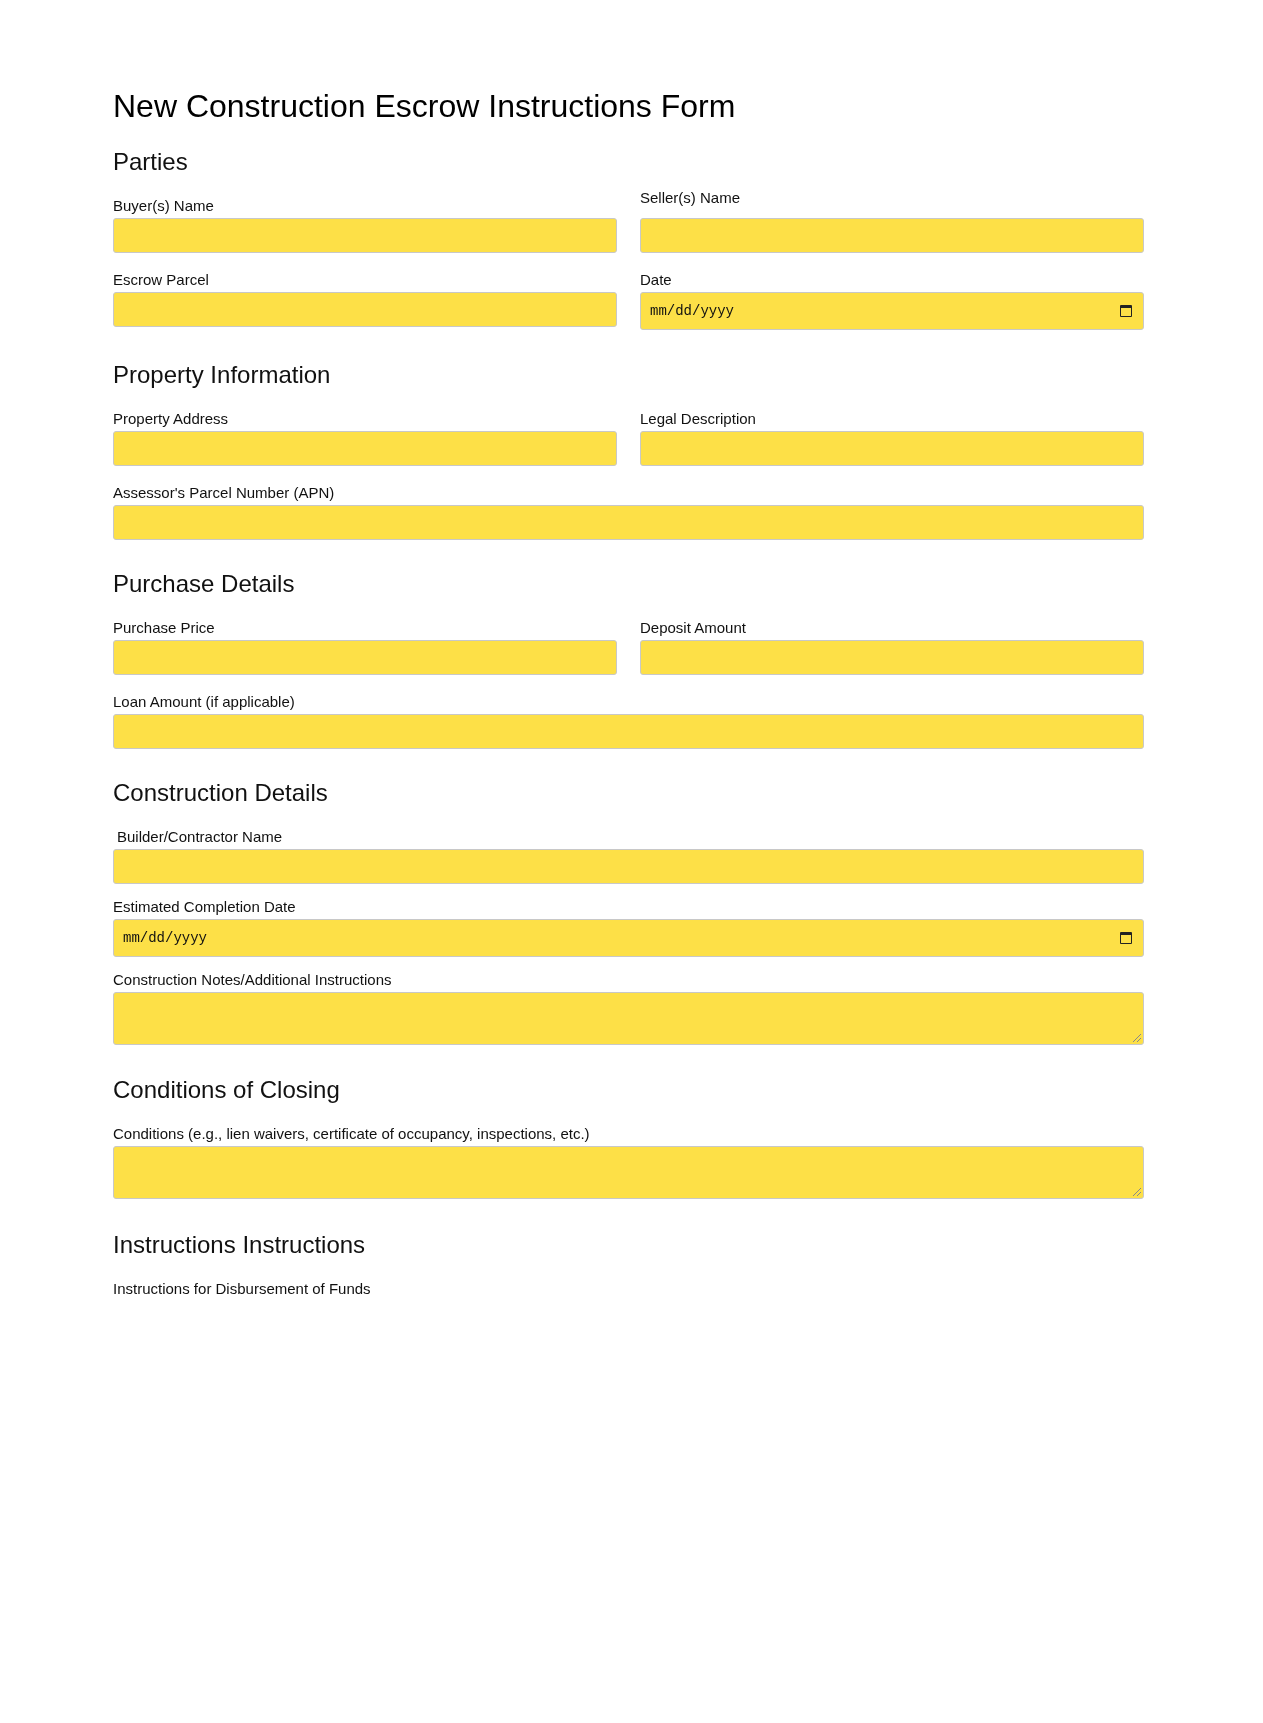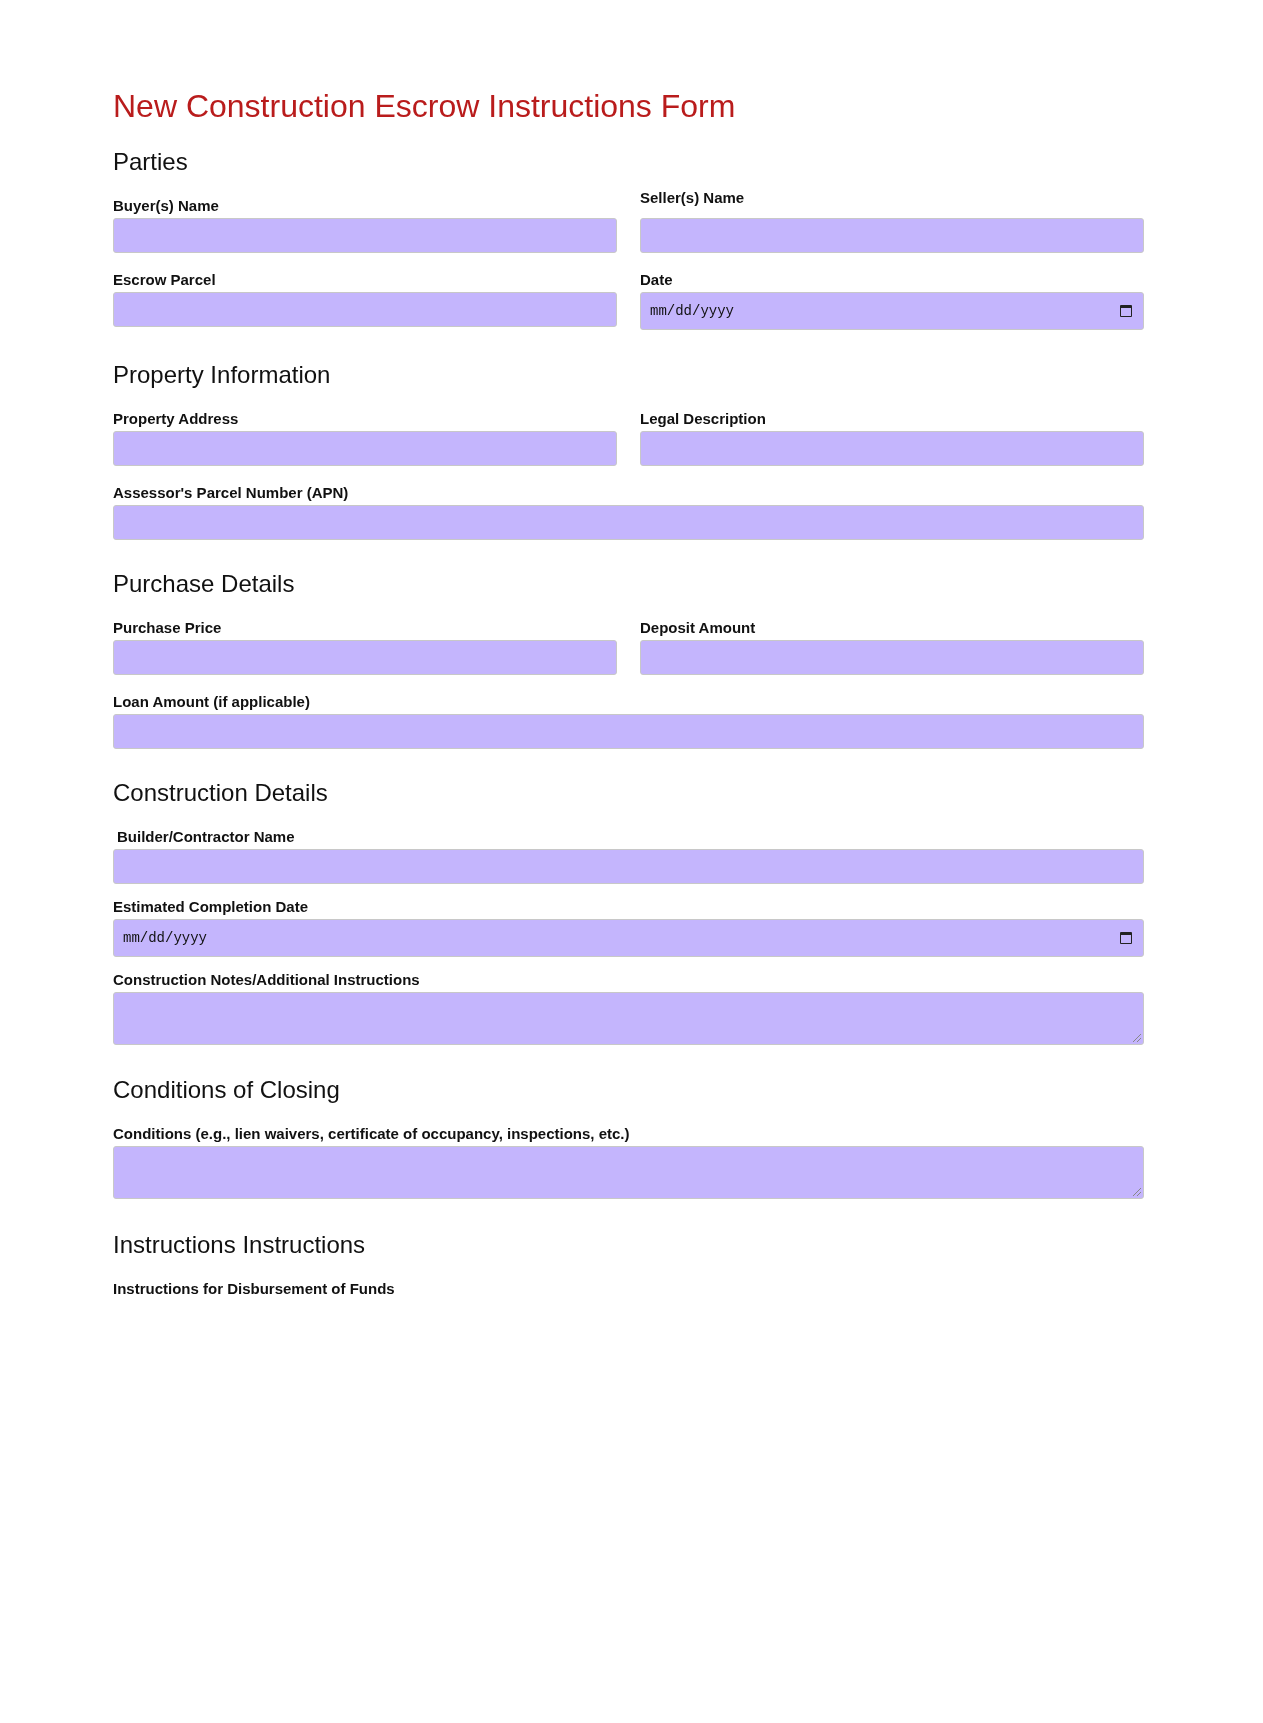--- a/index.html
+++ b/index.html
@@ -1,21 +1,21 @@
 <!DOCTYPE html>
 <html><head>
 <meta charset="utf-8">
 <style>
   html, body { margin: 0; padding: 0; background: #ffffff; }
   body { width: 1263px; height: 1723px; font-family: "Liberation Sans", sans-serif; color: #111; position: relative; }
   .page { position: absolute; left: 113px; top: 0; width: 1035px; }
-  h1 { position: absolute; margin: 0; font-weight: normal; font-size: 32px; color: #b91c1c; white-space: nowrap; }
+  h1 { position: absolute; margin: 0; font-weight: normal; font-size: 32px; color: #000000; white-space: nowrap; }
   h2 { position: absolute; margin: 0; font-weight: normal; font-size: 24px; color: #111; white-space: nowrap; }
-  label { position: absolute; font-size: 15px; color: #111; white-space: nowrap; font-weight: bold; }
-  .field { position: absolute; box-sizing: border-box; border: 1px solid #c8c8c8; border-radius: 3px; background: #c4b5fd; }
+  label { position: absolute; font-size: 15px; color: #111; white-space: nowrap; }
+  .field { position: absolute; box-sizing: border-box; border: 1px solid #c8c8c8; border-radius: 3px; background: #fde047; }
   .date-text { position: absolute; left: 9px; top: 50%; transform: translateY(-50%); font-family: "Liberation Mono", monospace; font-size: 14px; color: #111; }
   .cal { position: absolute; right: 11px; top: 50%; transform: translateY(-50%); width: 12px; height: 12px; box-sizing: border-box; border: 1.5px solid #222; border-top-width: 3px; border-radius: 1px; }
   .grip { position: absolute; right: 2px; bottom: 2px; width: 8px; height: 8px;
     background: linear-gradient(135deg, transparent 45%, #888 45%, #888 52%, transparent 52%, transparent 70%, #888 70%, #888 77%, transparent 77%); }
 </style>
 </head>
 <body>
 
 <div class="page">
   <h1 style="top:88px;">New Construction Escrow Instructions Form</h1>

